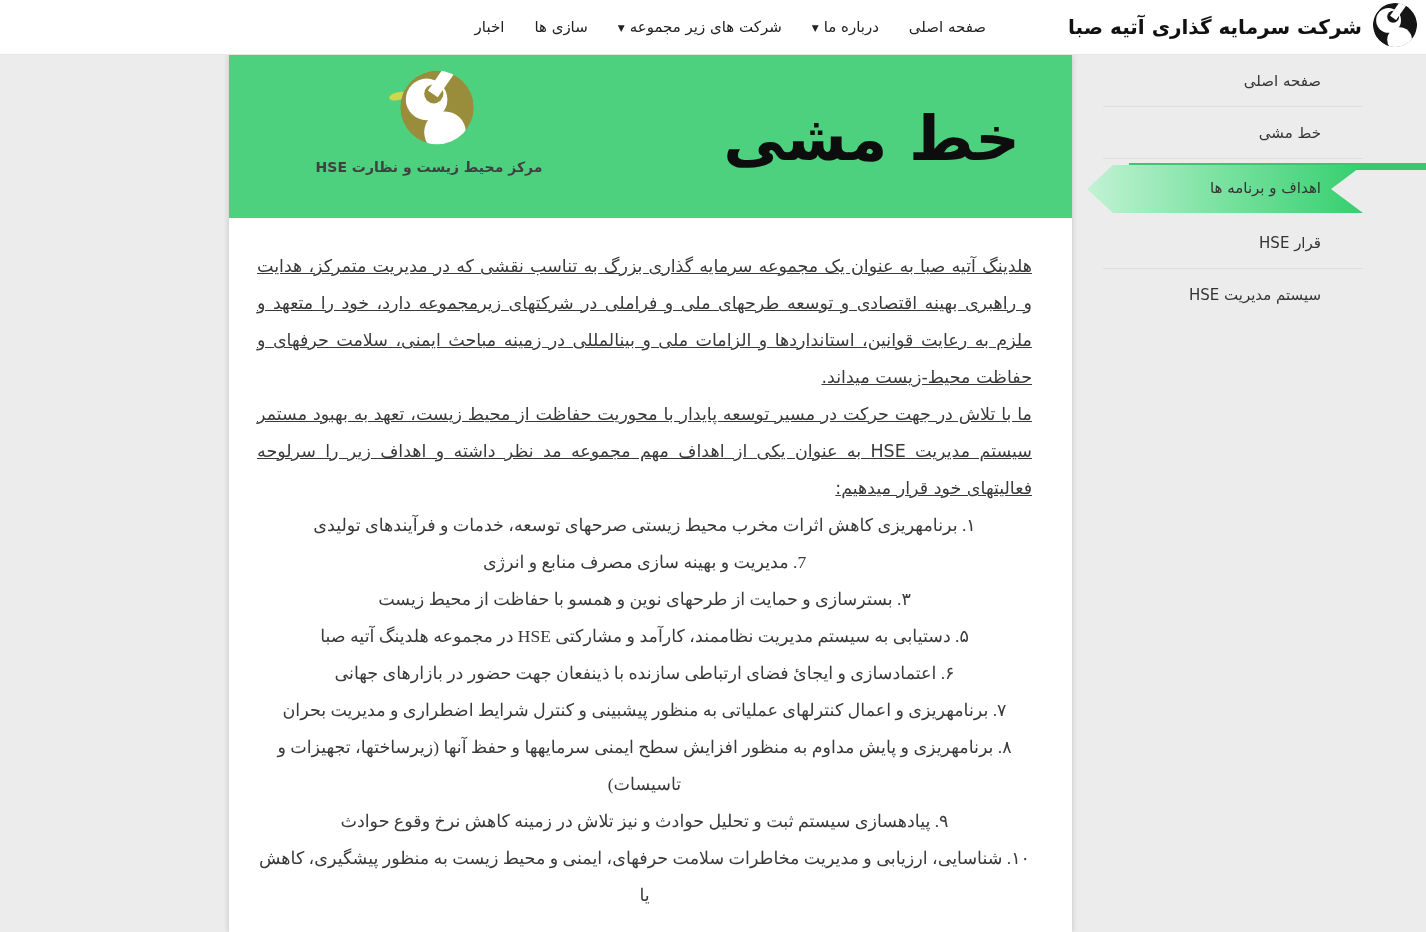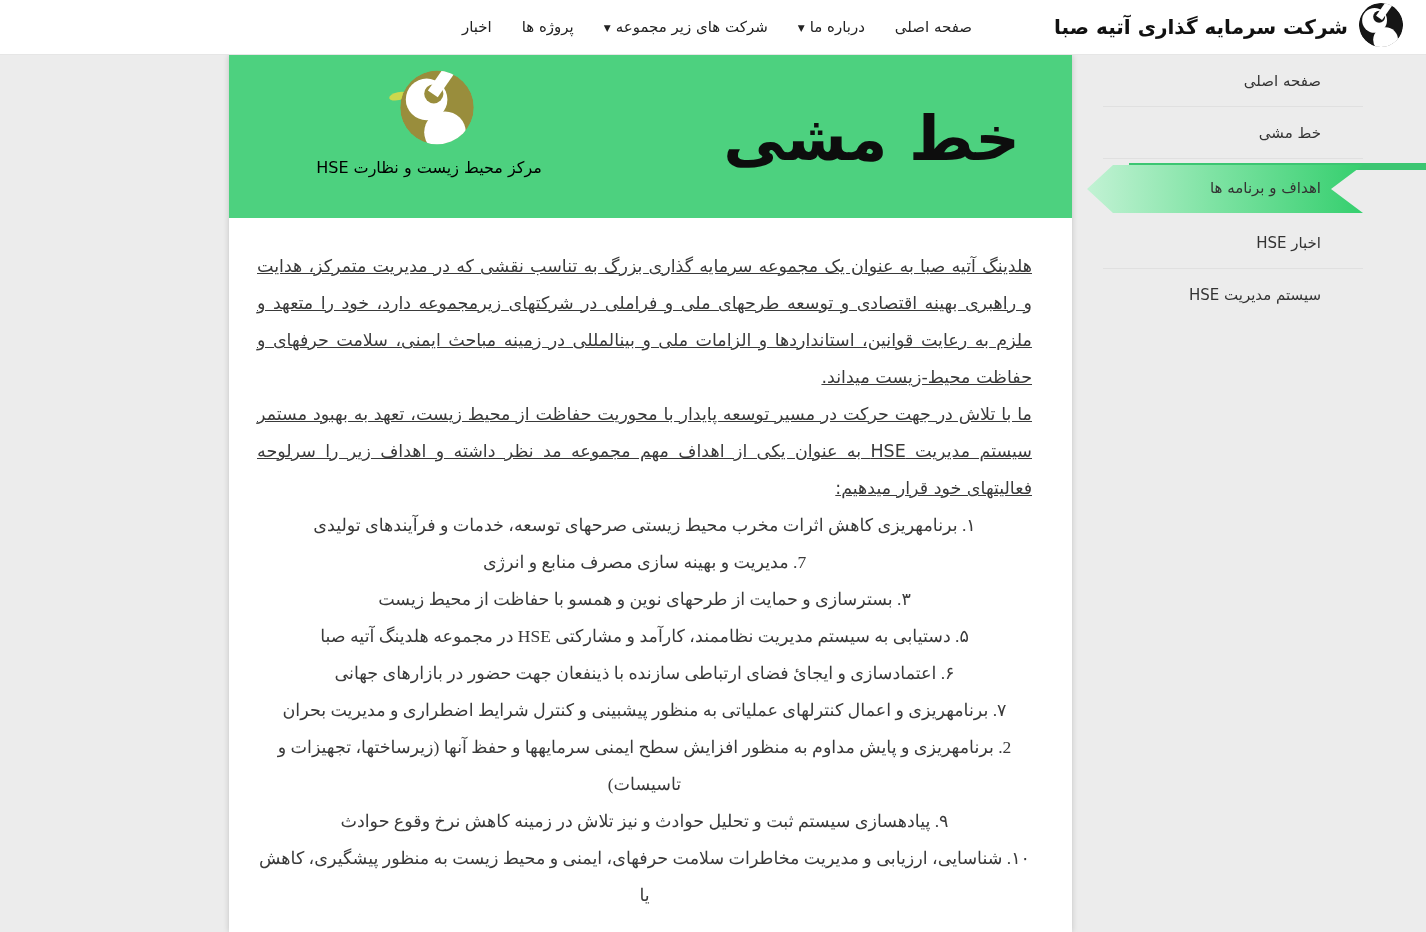--- a/index.html
+++ b/index.html
@@ -10,39 +10,39 @@
     direction: rtl;
     position: relative;
     color:#3a3a3a;
   }
   
   .topbar{
     position:absolute; top:0; right:0; left:0; height:55px;
     background:#ffffff; border-bottom:1px solid #e6e6e6;
     display:flex; align-items:center; z-index:10;
   }
-  .brand{ display:flex; align-items:center; gap:10px; padding-right:22px; cursor:pointer; }
+  .brand{ display:flex; align-items:center; gap:10px; padding-right:8px; cursor:pointer; }
   .brand-text{ font-weight:bold; font-size:20px; color:#111; white-space:nowrap; }
   .top-nav{ display:flex; align-items:center; gap:30px; margin-right:82px; }
   .nav-item{ display:flex; align-items:center; gap:5px; font-size:15px; color:#222;
              white-space:nowrap; cursor:pointer; text-decoration:none; }
   .nav-caret{ font-size:9px; color:#222; transform:translateY(1px); }
   
   .content{
     position:absolute; top:55px; right:354px; width:843px; height:877px;
     background:#ffffff; box-shadow:0 0 6px rgba(0,0,0,.18);
   }
   .green-header{ position:relative; height:163px; background:var(--green,#4dd17f); }
   .page-title{
     position:absolute; top:34px; right:52px;
     font-size:62px; font-weight:bold; color:#0d0d0d; line-height:1.6;
   }
   .hse-logo{ position:absolute; top:4px; left:66px; width:268px; text-align:center; }
   .hse-logo svg{ display:block; margin:4px auto 2px auto; }
-  .hse-caption{ font-size:16px; font-weight:normal; color:#000000; line-height:21px; white-space:nowrap; }
+  .hse-caption{ font-size:14px; font-weight:bold; color:#404040; line-height:21px; white-space:nowrap; }
   
   .body-text{
     padding:30px 40px 20px 28px;
     font-size:17.5px; line-height:37px; color:#3a3a3a;
   }
   .body-text p{ text-align:justify;text-decoration:underline; }
   .policy-list{ margin-top:0; }
   .list-item{ text-align:center;font-family:Liberation Serif, serif; }
   
   .sidebar{ position:absolute; top:55px; right:63px; width:260px; z-index:5; }
@@ -94,21 +94,21 @@
       </a>
       <a class="nav-item">
         <span>درباره ما</span>
         <span class="nav-caret">▼</span>
       </a>
       <a class="nav-item">
         <span>شرکت های زیر مجموعه</span>
         <span class="nav-caret">▼</span>
       </a>
       <a class="nav-item">
-        <span>پروژه ها</span>
+        <span>سازی ها</span>
       </a>
       <a class="nav-item">
         <span>اخبار</span>
       </a>
     </nav>
 </div>
 
 <main class="content">
   <header class="green-header">
     <div class="hse-logo">
@@ -142,26 +142,26 @@
         <p>هلدینگ آتیه صبا به عنوان یک مجموعه سرمایه گذاری بزرگ به تناسب نقشی که در مدیریت متمرکز، هدایت و راهبری بهینه اقتصادی و توسعه طرحهای ملی و فراملی در شرکتهای زیرمجموعه دارد، خود را متعهد و ملزم به رعایت قوانین، استانداردها و الزامات ملی و بینالمللی در زمینه مباحث ایمنی، سلامت حرفهای و حفاظت محیط-زیست میداند.</p>
         <p>ما با تلاش در جهت حرکت در مسیر توسعه پایدار با محوریت حفاظت از محیط زیست، تعهد به بهبود مستمر سیستم مدیریت HSE به عنوان یکی از اهداف مهم مجموعه مد نظر داشته و اهداف زیر را سرلوحه فعالیتهای خود قرار میدهیم:</p>
       </div>
     <div class="policy-list" id="plist">
         <div class="list-item">۱. برنامهریزی کاهش اثرات مخرب محیط زیستی صرحهای توسعه، خدمات و فرآیندهای تولیدی</div>
         <div class="list-item">7. مدیریت و بهینه سازی مصرف منابع و انرژی</div>
         <div class="list-item">۳. بسترسازی و حمایت از طرحهای نوین و همسو با حفاظت از محیط زیست</div>
         <div class="list-item">۵. دستیابی به سیستم مدیریت نظاممند، کارآمد و مشارکتی HSE در مجموعه هلدینگ آتیه صبا</div>
         <div class="list-item">۶. اعتمادسازی و ایجائ فضای ارتباطی سازنده با ذینفعان جهت حضور در بازارهای جهانی</div>
         <div class="list-item">۷. برنامهریزی و اعمال کنترلهای عملیاتی به منظور پیشبینی و کنترل شرایط اضطراری و مدیریت بحران</div>
-        <div class="list-item">2. برنامهریزی و پایش مداوم به منظور افزایش سطح ایمنی سرمایهها و حفظ آنها (زیرساختها، تجهیزات و تاسیسات)</div>
+        <div class="list-item">۸. برنامهریزی و پایش مداوم به منظور افزایش سطح ایمنی سرمایهها و حفظ آنها (زیرساختها، تجهیزات و تاسیسات)</div>
         <div class="list-item">۹. پیادهسازی سیستم ثبت و تحلیل حوادث و نیز تلاش در زمینه کاهش نرخ وقوع حوادث</div>
         <div class="list-item">۱۰. شناسایی، ارزیابی و مدیریت مخاطرات سلامت حرفهای، ایمنی و محیط زیست به منظور پیشگیری، کاهش یا</div>
       </div>
   </div>
 </main>
 
 <aside class="sidebar" id="sidebar">
     <div class="side-item"><span class="label">صفحه اصلی</span></div>
     <div class="side-item"><span class="label">خط مشی</span></div>
     <div class="side-item active"><span class="ribbon-fold"></span><span class="ribbon-band"></span><span class="label">اهداف و برنامه ها</span></div>
-    <div class="side-item"><span class="label">اخبار HSE</span></div>
+    <div class="side-item"><span class="label">قرار HSE</span></div>
     <div class="side-item"><span class="label">سیستم مدیریت HSE</span></div>
   </aside>
 
 </body></html>

